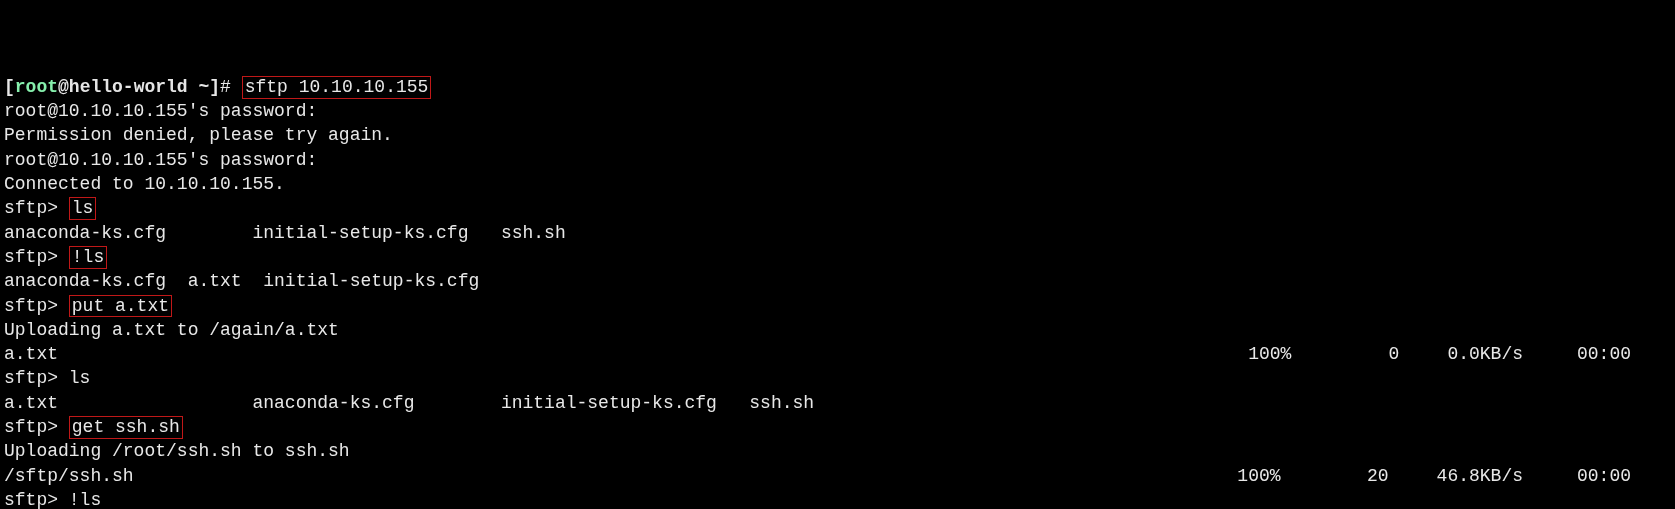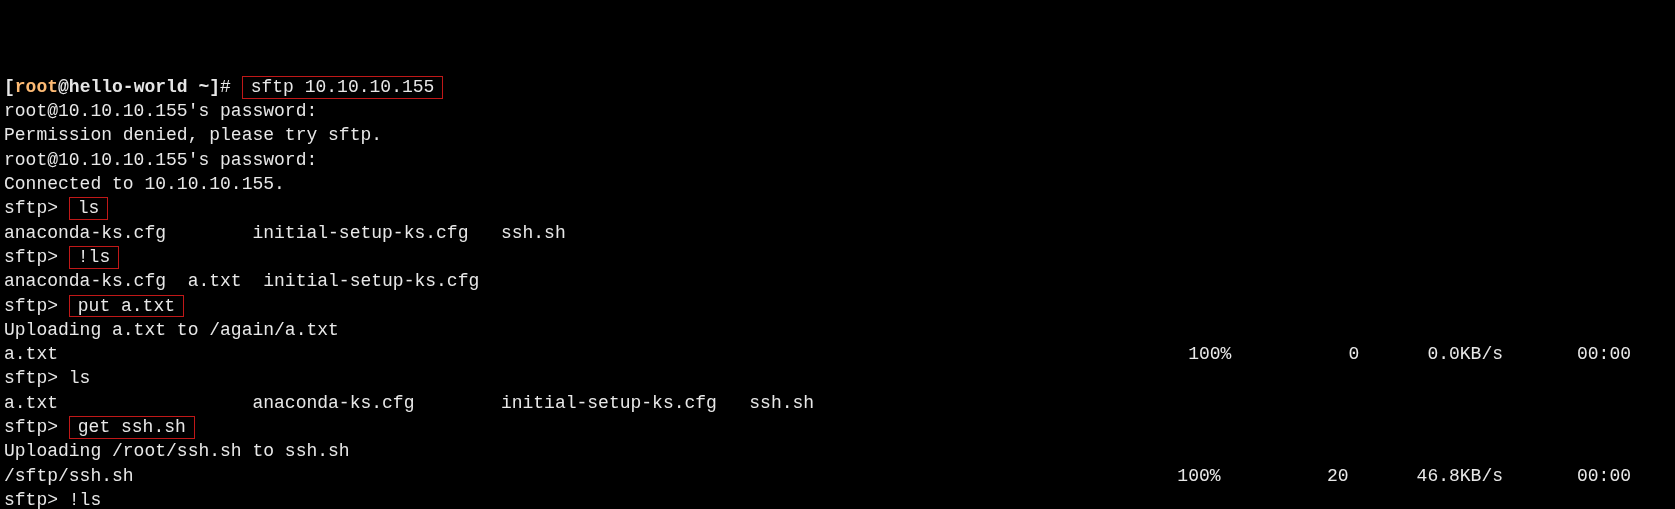--- a/index.html
+++ b/index.html
@@ -9,49 +9,49 @@
     font-family: "Consolas", "Liberation Mono", "Courier New", monospace;
     font-size: 18px;
     line-height: 1.35;
     color: #e8e8e8;
     white-space: pre;
     width: 1675px;
     box-sizing: border-box;
     overflow: hidden;
   }
   .bold { font-weight: bold; }
-  .red { color: #fdba74; }
+  .red { color: #86efac; }
   .blue { color: #e5e5e5; }
   .box {
     border: 1px solid #c01818;
-    padding: 0 8px;
+    padding: 0 2px;
     margin: -1px 0;
     display: inline-block;
     line-height: 1.15;
   }
   .row {
     display: flex;
     justify-content: center;
   }
   .row .left { flex: 0 0 auto; }
   .row .stats {
     margin-left: auto;
     padding-right: 40px;
     display: flex;
-    gap: 68px;
+    gap: 48px;
   }
   .stats span { min-width: 60px; text-align: right; }
 </style>
 </head>
 <body>
 
 
 <div><span><span class="bold"><span>[</span><span class="red">root</span><span>@</span><span class="blue">hello-world</span><span> ~</span><span>]</span></span><span># </span></span><span class="box">sftp 10.10.10.155</span>
 <span>root@10.10.10.155's password:</span>
-<span>Permission denied, please try sftp.</span>
+<span>Permission denied, please try again.</span>
 <span>root@10.10.10.155's password:</span>
 <span>Connected to 10.10.10.155.</span>
 <span>sftp&gt; </span><span class="box">ls</span>
 <span>anaconda-ks.cfg        initial-setup-ks.cfg   ssh.sh</span>
 <span>sftp&gt; </span><span class="box">!ls</span>
 <span>anaconda-ks.cfg  a.txt  initial-setup-ks.cfg</span>
 <span>sftp&gt; </span><span class="box">put a.txt</span>
 <span>Uploading a.txt to /again/a.txt</span>
 <div class="row"><span class="left">a.txt</span><span class="stats"><span>100%</span><span>0</span><span>0.0KB/s</span><span>00:00</span></span></div><span>sftp&gt; </span><span>ls</span>
 <span>a.txt                  anaconda-ks.cfg        initial-setup-ks.cfg   ssh.sh</span>

